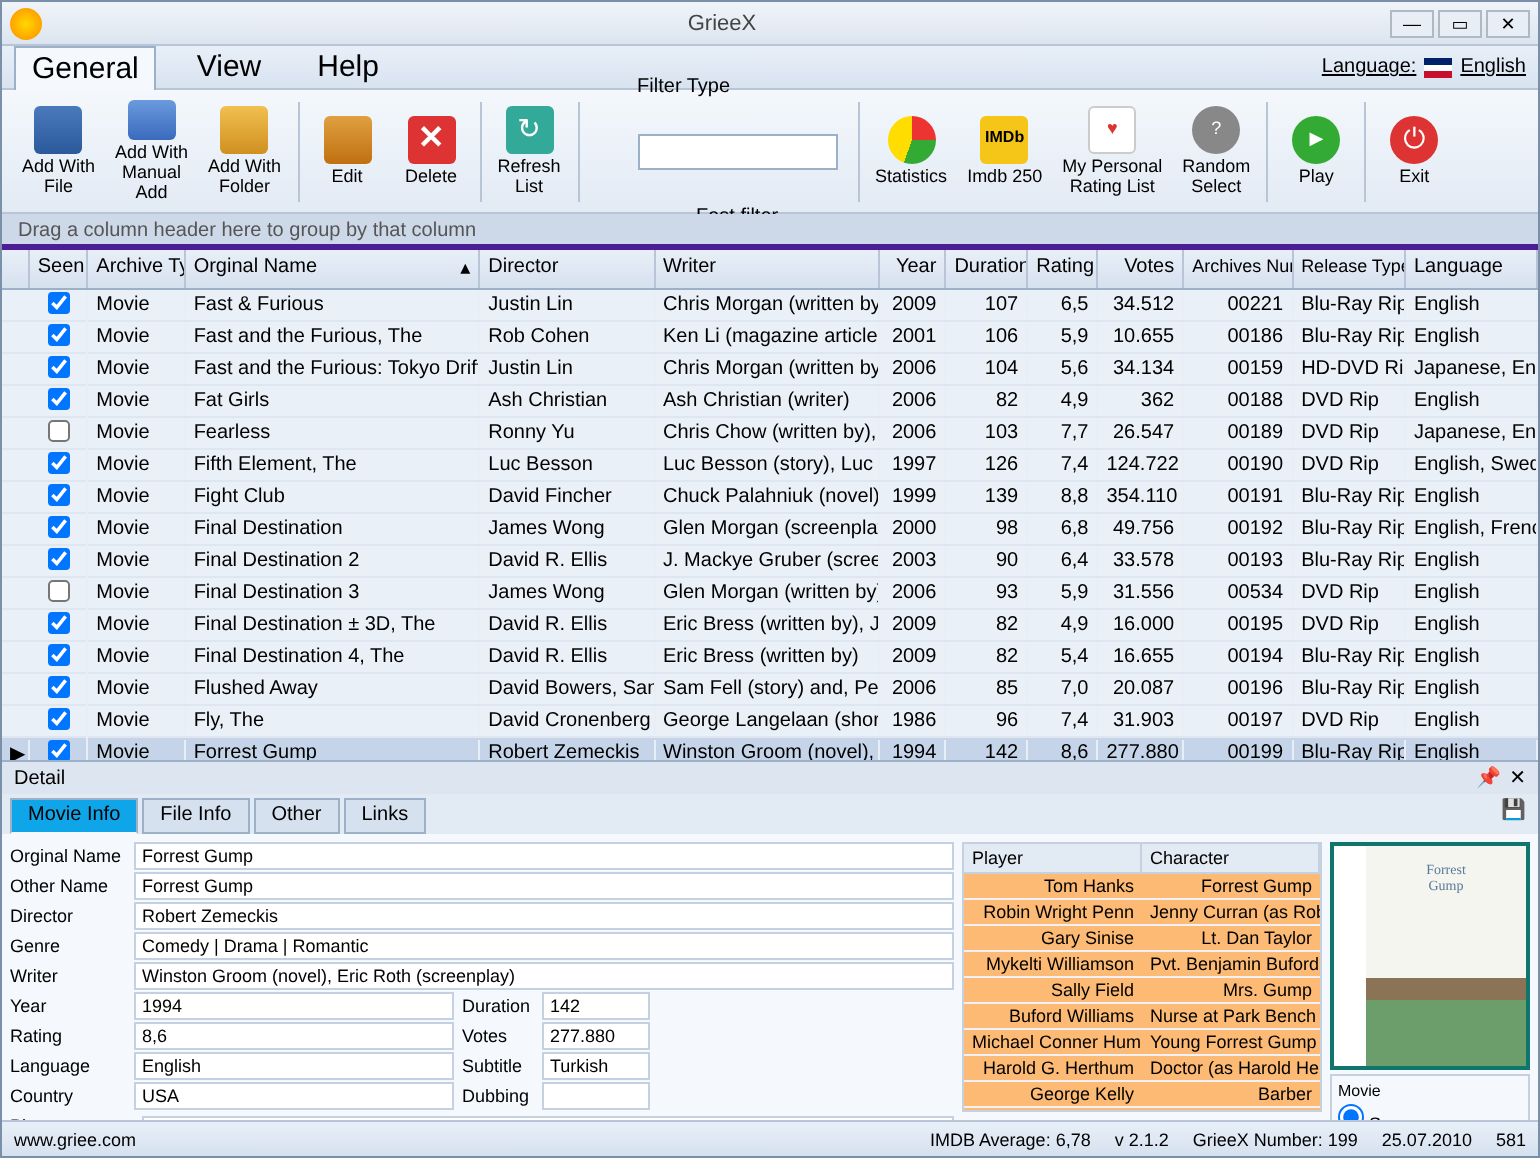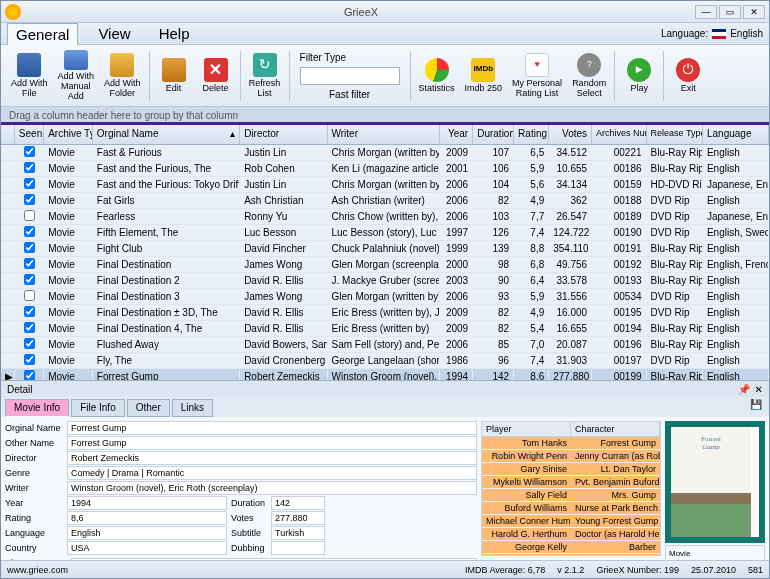--- a/index.html
+++ b/index.html
@@ -6,27 +6,27 @@
 body { font-family: Tahoma, Arial, sans-serif; font-size: 10px; background: #d4dce8; overflow: hidden; width: 770px; height: 579px; }
 .window { width: 770px; height: 579px; background: #eaf0f7; border: 1px solid #7a8fa8; display: flex; flex-direction: column; }
 .titlebar { height: 22px; background: linear-gradient(#f0f4f9, #dce5ef); display: flex; align-items: center; padding: 0 4px; border-bottom: 1px solid #b8c5d6; }
 .titlebar-icon { width: 16px; height: 16px; background: radial-gradient(circle, #ffd700, #ff8c00); border-radius: 50%; margin-right: 6px; }
 .titlebar-title { flex: 1; text-align: center; font-size: 11px; color: #444; }
 .titlebar-buttons { display: flex; gap: 2px; }
 .titlebar-btn { width: 22px; height: 14px; border: 1px solid #b0b8c4; background: #e8eef5; font-size: 9px; display: flex; align-items: center; justify-content: center; }
 .menubar { height: 22px; background: linear-gradient(#e8eff8, #d8e3f0); display: flex; align-items: center; padding: 0 6px; gap: 12px; border-bottom: 1px solid #b8c5d6; }
 .menu-tab { font-size: 15px; padding: 2px 8px; }
 .menu-tab.active { background: #f5f8fc; border: 1px solid #9cb0c8; border-bottom: none; }
-.menubar-right { margin-left: auto; display: flex; align-items: center; gap: 4px; font-size: 10px; }
+.menubar-right { margin-left: auto; display: flex; align-items: center; gap: 4px; font-size: 10px; text-decoration: underline; }
 .flag { width: 14px; height: 10px; background: linear-gradient(to bottom, #012169 33%, #fff 33%, #fff 66%, #c8102e 66%); }
 .toolbar { height: 62px; background: linear-gradient(#f4f8fc, #e2eaf4); display: flex; align-items: center; padding: 2px 6px; gap: 2px; border-bottom: 1px solid #b8c5d6; }
 .tool-btn { display: flex; flex-direction: column; align-items: center; justify-content: center; min-width: 40px; height: 56px; padding: 2px 4px; font-size: 9px; text-align: center; line-height: 1.1; }
 .tool-icon { width: 24px; height: 24px; margin-bottom: 2px; border-radius: 3px; }
 .tool-sep { width: 1px; height: 50px; background: #b8c5d6; margin: 0 2px; }
-.filter-box { display: flex; flex-direction: column; gap: 4px; padding: 0 6px; }
+.filter-box { display: flex; flex-direction: column; gap: 18px; padding: 0 6px; margin-left: 19px; }
 .filter-input { width: 100px; height: 18px; border: 1px solid #9cb0c8; font-size: 10px; padding: 0 3px; }
 .group-hint { height: 18px; background: #cdd9e8; padding: 3px 8px; font-size: 10px; color: #555; border-bottom: 3px solid #4c1d95; }
 .grid-container { flex: 1; overflow: hidden; display: flex; flex-direction: column; }
 .grid-header { display: flex; background: linear-gradient(#e8eff8, #d6e1ef); border-bottom: 1px solid #9cb0c8; height: 20px; }
 .grid-header .cell { border-right: 1px solid #b8c5d6; padding: 3px 4px; font-size: 10px; overflow: hidden; white-space: nowrap; }
 .grid-body { overflow-y: auto; flex: 1; }
 .grid-row { display: flex; height: 16px; border-bottom: 1px solid #e0e6ef; align-items: center; }
 .grid-row.selected { background: #c5d4e8; }
 .grid-row .cell { border-right: 1px solid #e8eef5; padding: 1px 4px; font-size: 10px; overflow: hidden; white-space: nowrap; }
 .c-arrow { width: 14px; text-align: center; }
@@ -40,36 +40,36 @@
 .c-rat { width: 36px; text-align: right; }
 .c-votes { width: 44px; text-align: right; }
 .c-an { width: 56px; text-align: right; }
 .c-rt { width: 58px; }
 .c-lang { width: 68px; }
 .detail-panel { height: 180px; background: #eaf0f7; border-top: 1px solid #9cb0c8; display: flex; flex-direction: column; }
 .detail-title { height: 16px; padding: 2px 6px; font-size: 10px; background: #dce5f0; display: flex; align-items: center; }
 .detail-title-right { margin-left: auto; display: flex; gap: 4px; }
 .detail-tabs { height: 20px; display: flex; background: #e2eaf4; padding-left: 4px; padding-top: 2px; }
 .detail-tab { font-size: 10px; padding: 2px 8px; border: 1px solid #9cb0c8; background: #d6e1ef; margin-right: 2px; }
-.detail-tab.active { background: #f9a8d4; border-bottom-color: #f5f8fc; }
+.detail-tab.active { background: #0ea5e9; border-bottom-color: #f5f8fc; }
 .detail-body { flex: 1; background: #f5f8fc; display: flex; padding: 4px; gap: 4px; overflow: hidden; }
 .info-left { flex: 1; display: flex; flex-direction: column; gap: 1px; }
 .info-row { display: flex; align-items: center; height: 15px; }
 .info-label { width: 62px; font-size: 9px; }
 .info-val { flex: 1; border: 1px solid #c5d1e0; background: #fff; height: 14px; padding: 1px 3px; font-size: 9px; }
 .info-val2 { width: 54px; border: 1px solid #c5d1e0; background: #fff; height: 14px; padding: 1px 3px; font-size: 9px; }
 .plot-row { display: flex; gap: 4px; margin-top: 2px; }
 .plot-box { flex: 1; border: 1px solid #c5d1e0; background: #fff; height: 28px; padding: 2px 3px; font-size: 9px; }
 .cast-panel { width: 180px; border: 1px solid #c5d1e0; background: #fdba74; overflow: hidden; }
 .cast-header { display: flex; background: #e2eaf4; border-bottom: 1px solid #c5d1e0; }
 .cast-header div { flex: 1; font-size: 9px; padding: 2px 4px; border-right: 1px solid #c5d1e0; }
 .cast-row { display: flex; border-bottom: 1px solid #eef2f7; text-align: right; }
 .cast-row div { flex: 1; font-size: 9px; padding: 1px 4px; overflow: hidden; white-space: nowrap; }
 .poster-panel { width: 100px; display: flex; flex-direction: column; gap: 2px; }
-.poster { flex: 1; background: #fff; border: 6px solid #0f766e; display: flex; align-items: center; justify-content: flex-start; position: relative; }
+.poster { flex: 1; background: #fff; border: 2px solid #0f766e; display: flex; align-items: center; justify-content: flex-end; position: relative; }
 .poster-inner { width: 80px; height: 110px; background: linear-gradient(to bottom, #f5f5f0 60%, #8b7355 60%, #8b7355 70%, #6b9e6b 70%); position: relative; }
 .poster-title { position: absolute; top: 8px; width: 100%; text-align: center; font-size: 7px; color: #5a7a9a; font-family: serif; }
 .seen-box { border: 1px solid #c5d1e0; padding: 3px; font-size: 9px; }
 .statusbar { height: 18px; background: linear-gradient(#e8eff8, #d6e1ef); display: flex; align-items: center; padding: 0 6px; gap: 12px; font-size: 9px; border-top: 1px solid #b8c5d6; }
 input[type=checkbox] { width: 11px; height: 11px; }
 </style>
 </head>
 <body>
 
 <div class="window">

